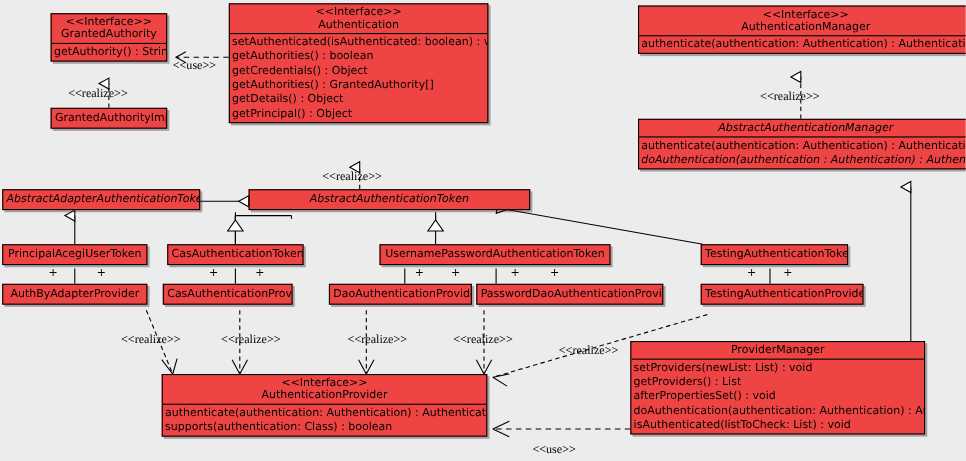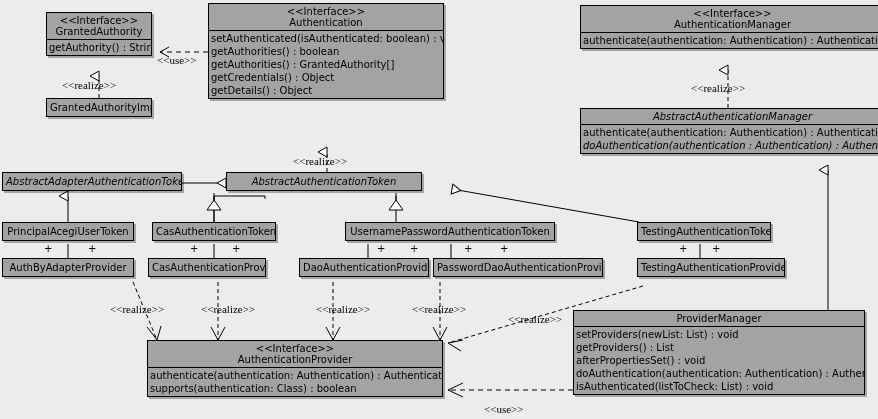--- a/index.html
+++ b/index.html
@@ -16,21 +16,21 @@
     font-family: "DejaVu Sans", sans-serif;
   }
   svg.edges {
     position: absolute;
     left: 0; top: 0;
     width: 878px; height: 419px;
     pointer-events: none;
   }
   .uml {
     position: absolute;
-    background: #a3a3a3;
+    background: #ef4444;
     border: 1px solid #000000;
     box-sizing: border-box;
     box-shadow: 2px 2px 0 rgba(0,0,0,0.30);
     font-size: 10px;
     line-height: 11px;
     color: #000;
     white-space: nowrap;
     overflow: hidden;
   }
   .hdr {
@@ -166,23 +166,24 @@
 
   <div class="uml" style="left:208px; top:3px; width:236px;">
     <div class="hdr">
       <span class="stereo">&lt;&lt;Interface&gt;&gt;</span>
       <span class="nm">Authentication</span>
     </div>
     <div class="sep"></div>
     <div class="ops">
       <span class="op">setAuthenticated(isAuthenticated: boolean) : void</span>
       <span class="op">getAuthorities() : boolean</span>
+      <span class="op">getCredentials() : Object</span>
       <span class="op">getAuthorities() : GrantedAuthority[]</span>
-      <span class="op">getCredentials() : Object</span>
       <span class="op">getDetails() : Object</span>
+      <span class="op">getPrincipal() : Object</span>
     </div>
   </div>
 
   <div class="uml" style="left:580px; top:5px; width:305px;">
     <div class="hdr">
       <span class="stereo">&lt;&lt;Interface&gt;&gt;</span>
       <span class="nm">AuthenticationManager</span>
     </div>
     <div class="sep"></div>
     <div class="ops">
@@ -198,21 +199,21 @@
     <div class="ops">
       <span class="op">authenticate(authentication: Authentication) : Authentication</span>
       <span class="op ital">doAuthentication(authentication : Authentication) : Authentication</span>
     </div>
   </div>
 
   <div class="uml" style="left:2px; top:172px; width:180px;">
     <div class="simple ital">AbstractAdapterAuthenticationToken</div>
   </div>
 
-  <div class="uml" style="left:226px; top:172px; width:196px;">
+  <div class="uml" style="left:226px; top:172px; width:256px;">
     <div class="simple ital">AbstractAuthenticationToken</div>
   </div>
 
   <div class="uml" style="left:2px; top:222px; width:132px;">
     <div class="simple">PrincipalAcegiUserToken</div>
   </div>
 
   <div class="uml" style="left:152px; top:222px; width:124px;">
     <div class="simple">CasAuthenticationToken</div>
   </div>
@@ -261,21 +262,21 @@
       <span class="stereo">&lt;&lt;Interface&gt;&gt;</span>
       <span class="nm">AuthenticationProvider</span>
     </div>
     <div class="sep"></div>
     <div class="ops">
       <span class="op">authenticate(authentication: Authentication) : Authentication</span>
       <span class="op">supports(authentication: Class) : boolean</span>
     </div>
   </div>
 
-  <div class="uml" style="left:573px; top:310px; width:292px;">
+  <div class="uml" style="left:573px; top:310px; width:268px;">
     <div class="hdr">
       <span class="nm">ProviderManager</span>
     </div>
     <div class="sep"></div>
     <div class="ops">
       <span class="op">setProviders(newList: List) : void</span>
       <span class="op">getProviders() : List</span>
       <span class="op">afterPropertiesSet() : void</span>
       <span class="op">doAuthentication(authentication: Authentication) : Authentication</span>
       <span class="op">isAuthenticated(listToCheck: List) : void</span>

